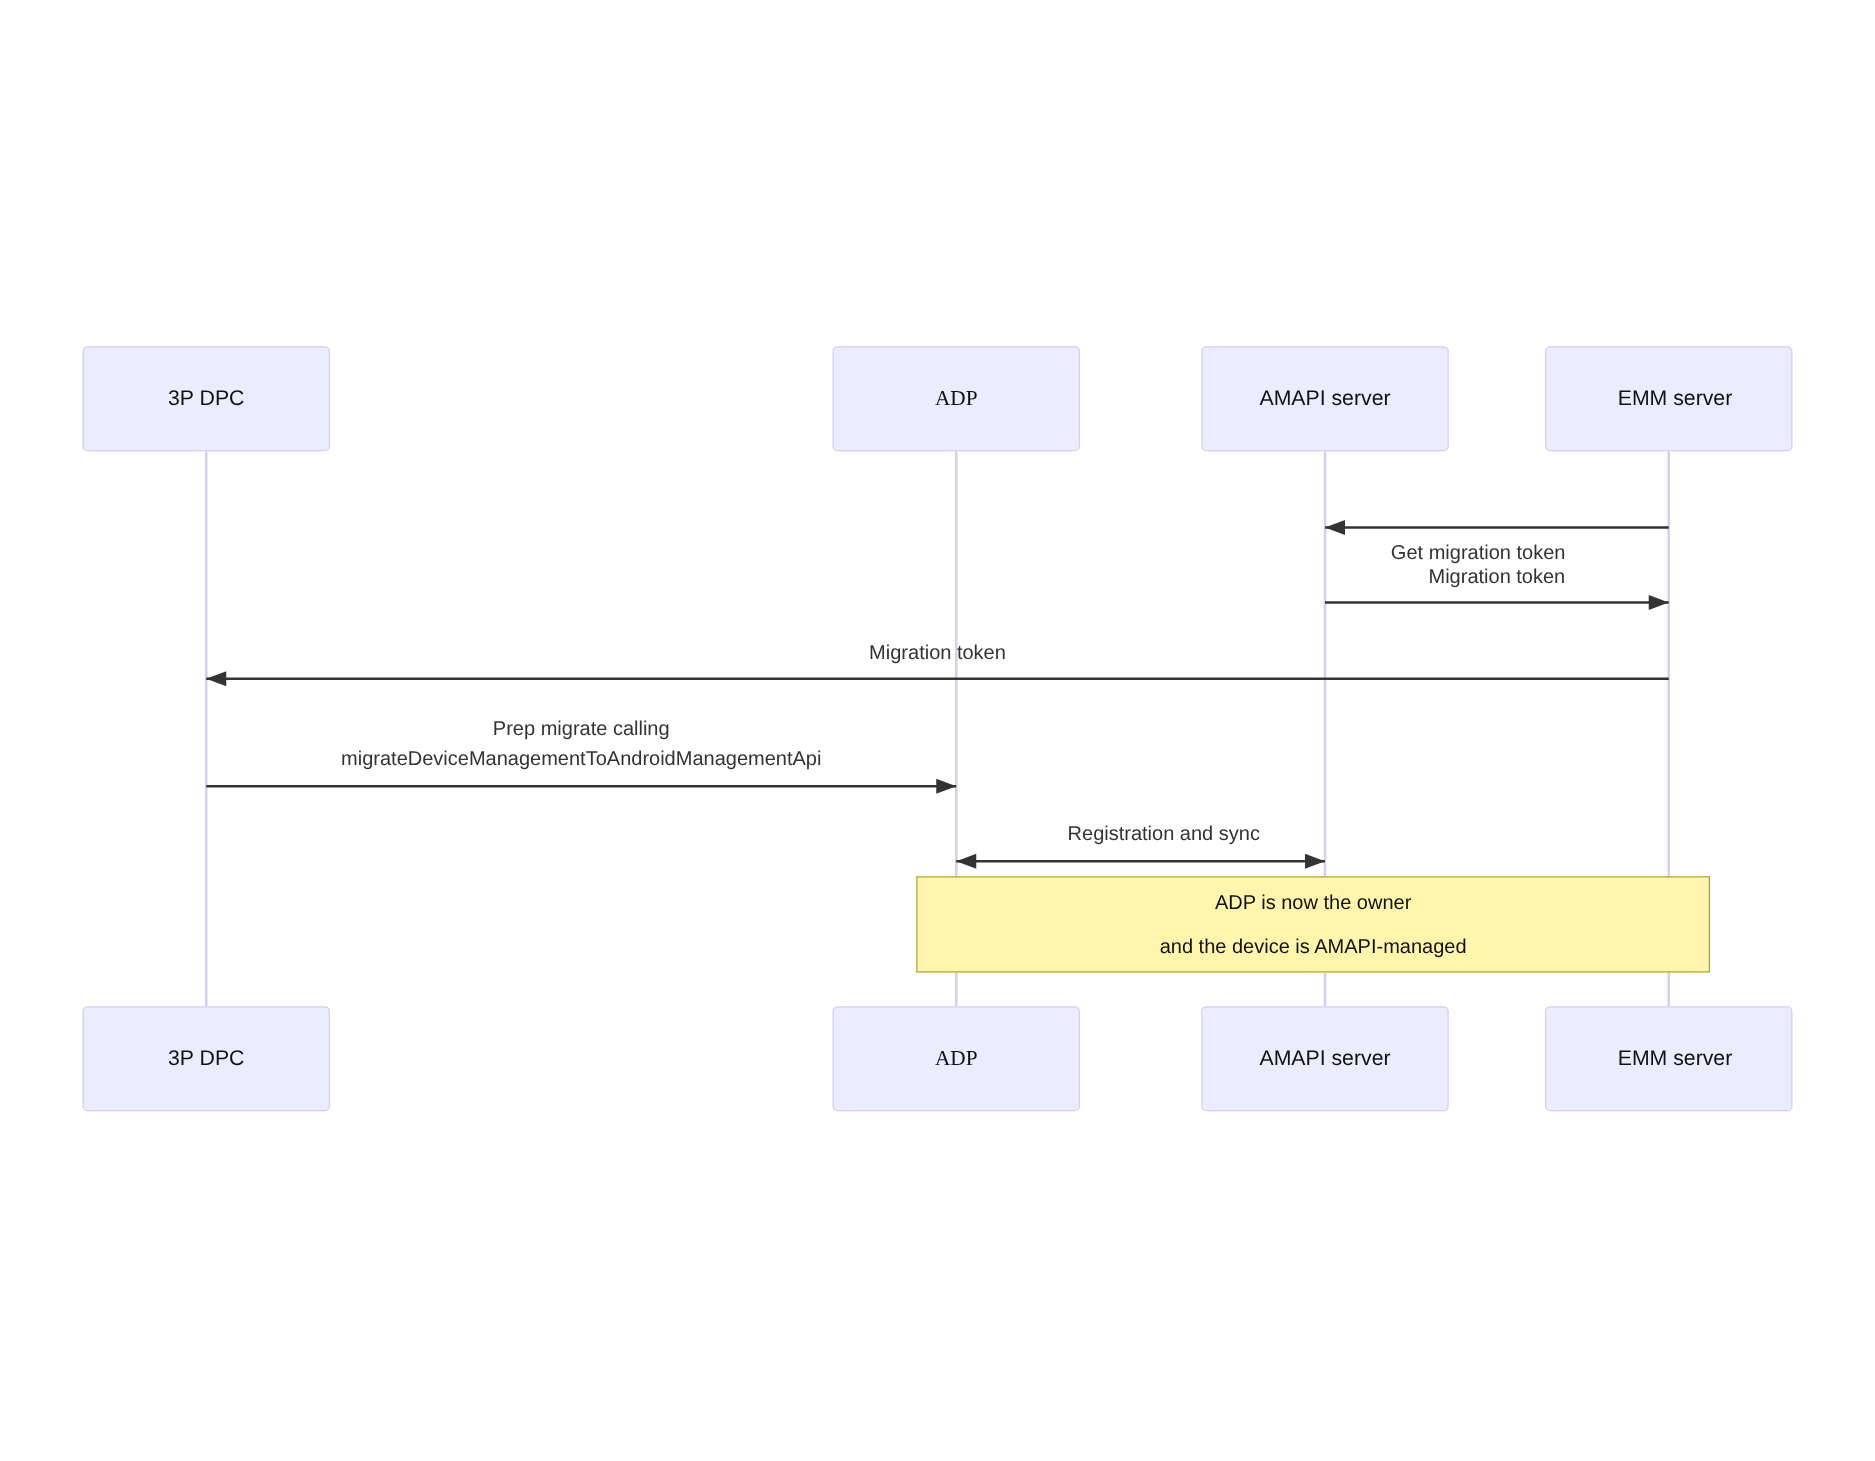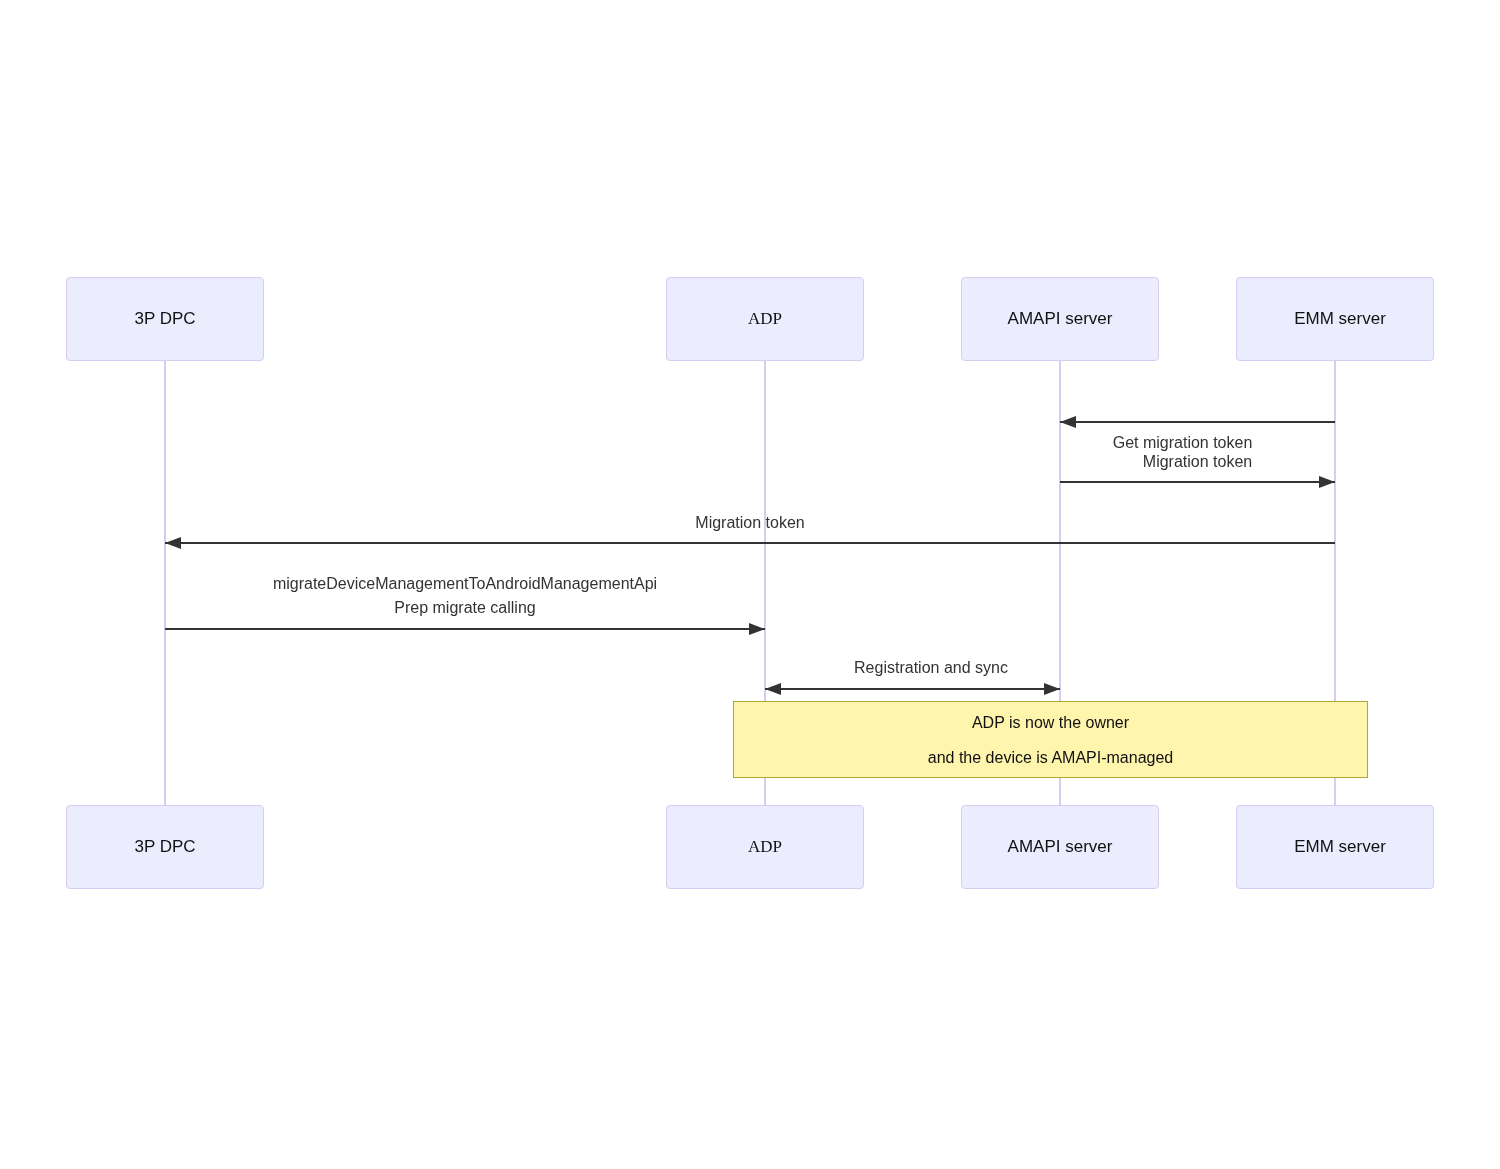--- a/index.html
+++ b/index.html
@@ -127,22 +127,22 @@
   <div class="arrow" style="left:1060px; top:481px; width:275px;">
     <span class="head-r"></span>
   </div>
 
   <div class="msg-label" style="left:165px; top:511px; width:1170px;">Migration token</div>
   <div class="arrow" style="left:165px; top:542px; width:1170px;">
     <span class="head-l"></span>
   </div>
 
   <div class="msg-label" style="left:165px; top:572px; width:600px;">
+    <div>Prep migrate calling</div>
     <div>migrateDeviceManagementToAndroidManagementApi</div>
-    <div>Prep migrate calling</div>
   </div>
   <div class="arrow" style="left:165px; top:628px; width:600px;">
     <span class="head-r"></span>
   </div>
 
   <div class="msg-label" style="left:765px; top:656px; width:332px;">Registration and sync</div>
   <div class="arrow" style="left:765px; top:688px; width:295px;">
     <span class="head-l"></span>
     <span class="head-r"></span>
   </div>

